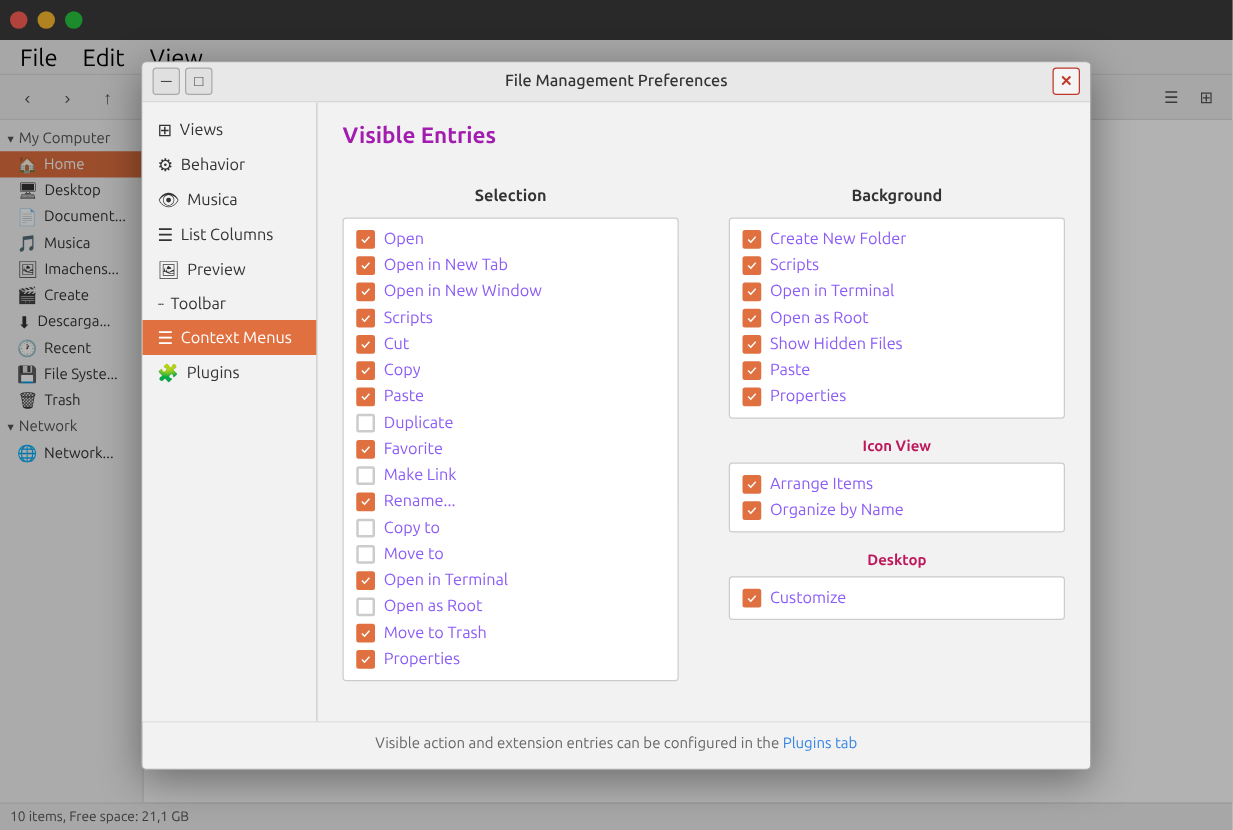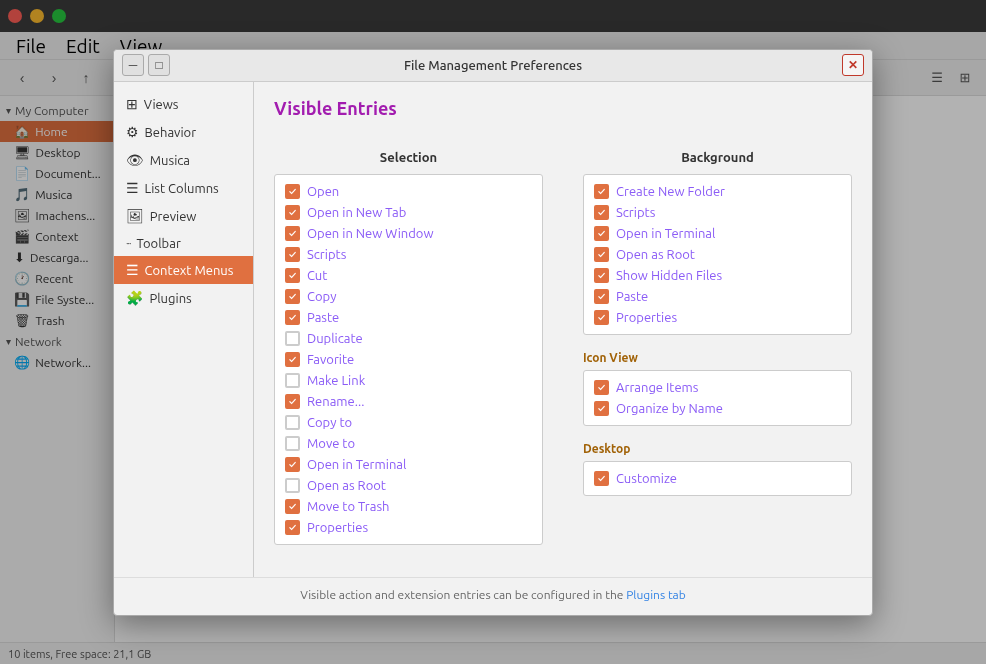--- a/index.html
+++ b/index.html
@@ -280,21 +280,22 @@
       font-size: 10px;
       font-weight: bold;
     }
 
     .sub-section {
       margin-top: 8px;
     }
     .sub-section-label {
       font-size: 12px;
       font-weight: 600;
-      color: #a16207;
+      color: #be185d;
+      text-align: center;
       margin-bottom: 6px;
     }
 
     .footer-note {
       padding: 10px 20px 14px;
       font-size: 12px;
       color: #666;
       text-align: center;
       border-top: 1px solid #ddd;
     }
@@ -361,21 +362,21 @@
       <div class="sidebar-item">
         <span class="icon">🎵</span>
         <span>Musica</span>
       </div>
       <div class="sidebar-item">
         <span class="icon">🖼</span>
         <span>Imachens...</span>
       </div>
       <div class="sidebar-item">
         <span class="icon">🎬</span>
-        <span>Context</span>
+        <span>Create</span>
       </div>
       <div class="sidebar-item">
         <span class="icon">⬇</span>
         <span>Descarga...</span>
       </div>
       <div class="sidebar-item">
         <span class="icon">🕐</span>
         <span>Recent</span>
       </div>
       <div class="sidebar-item">

